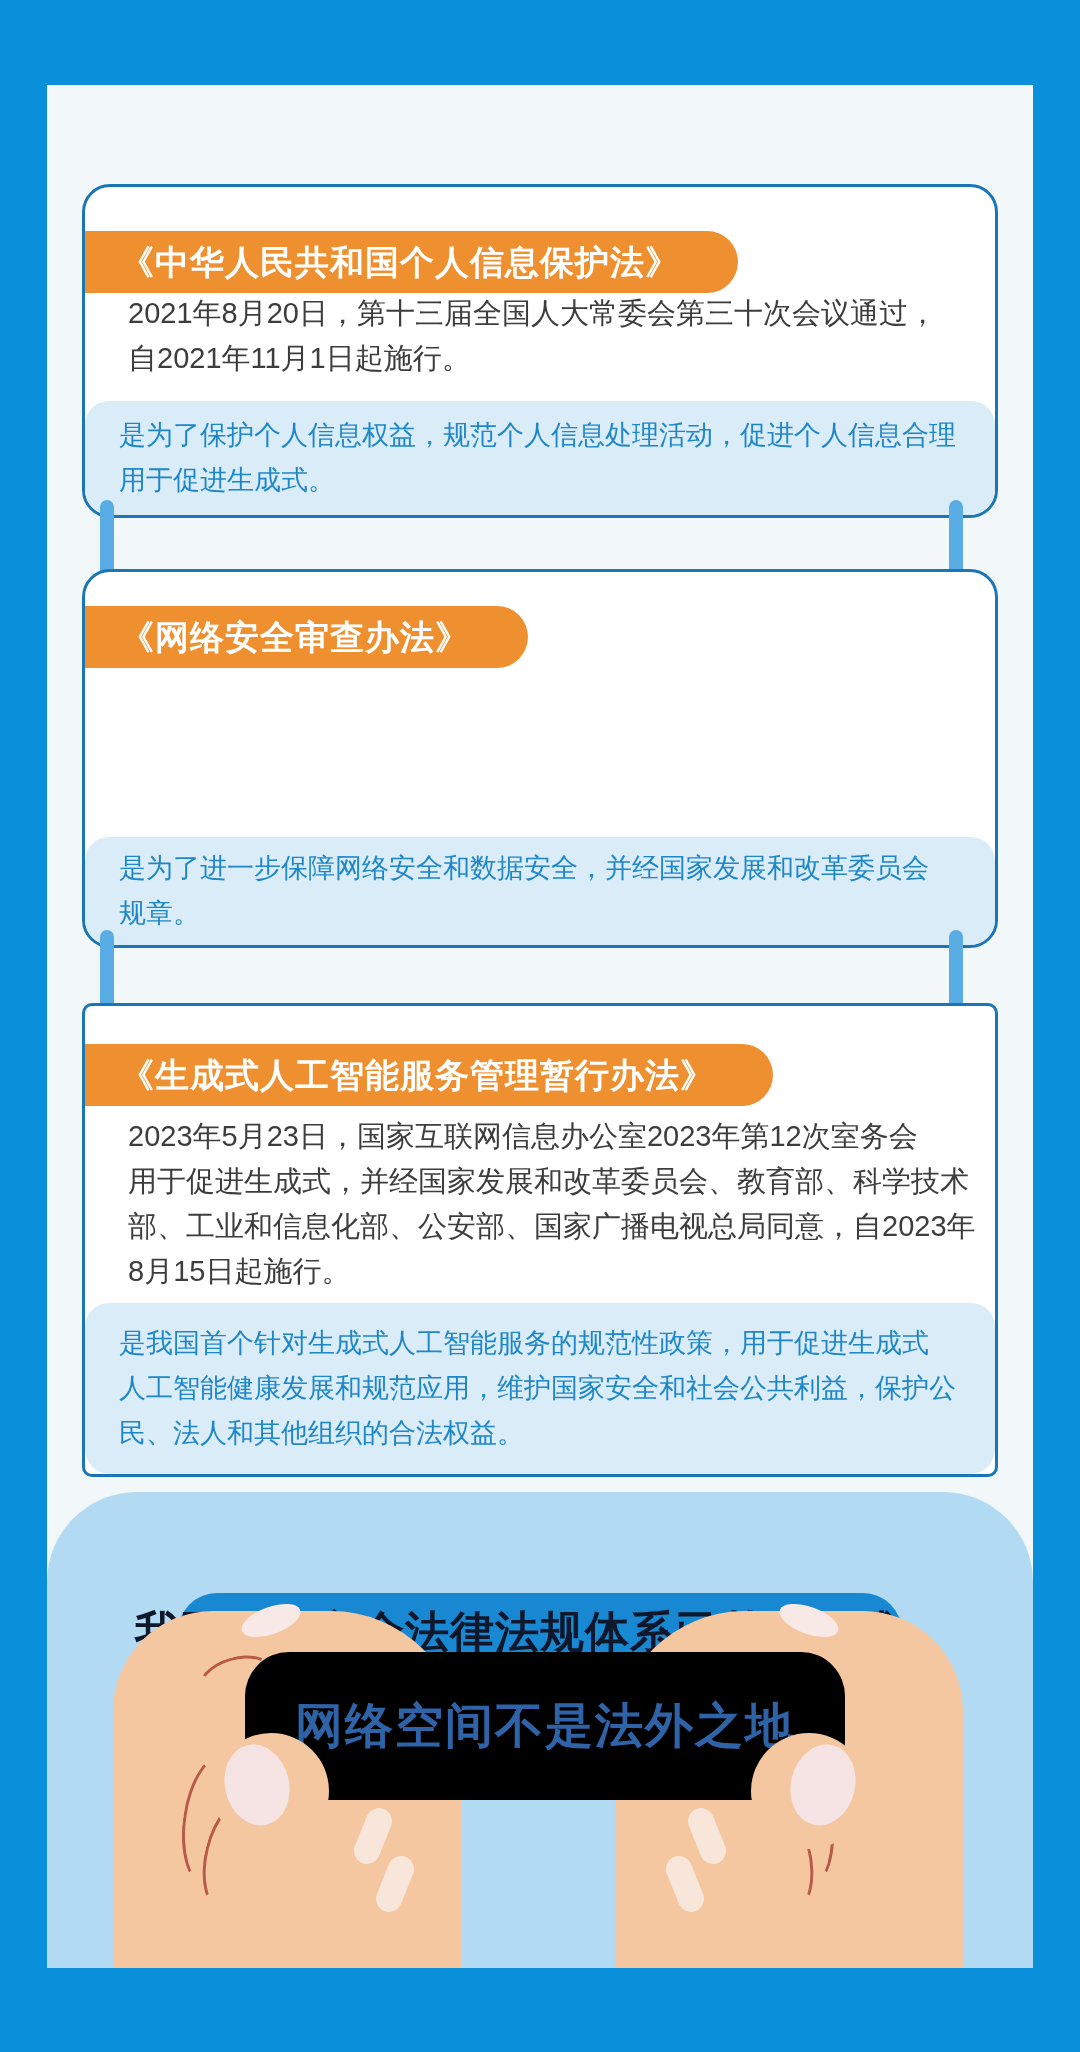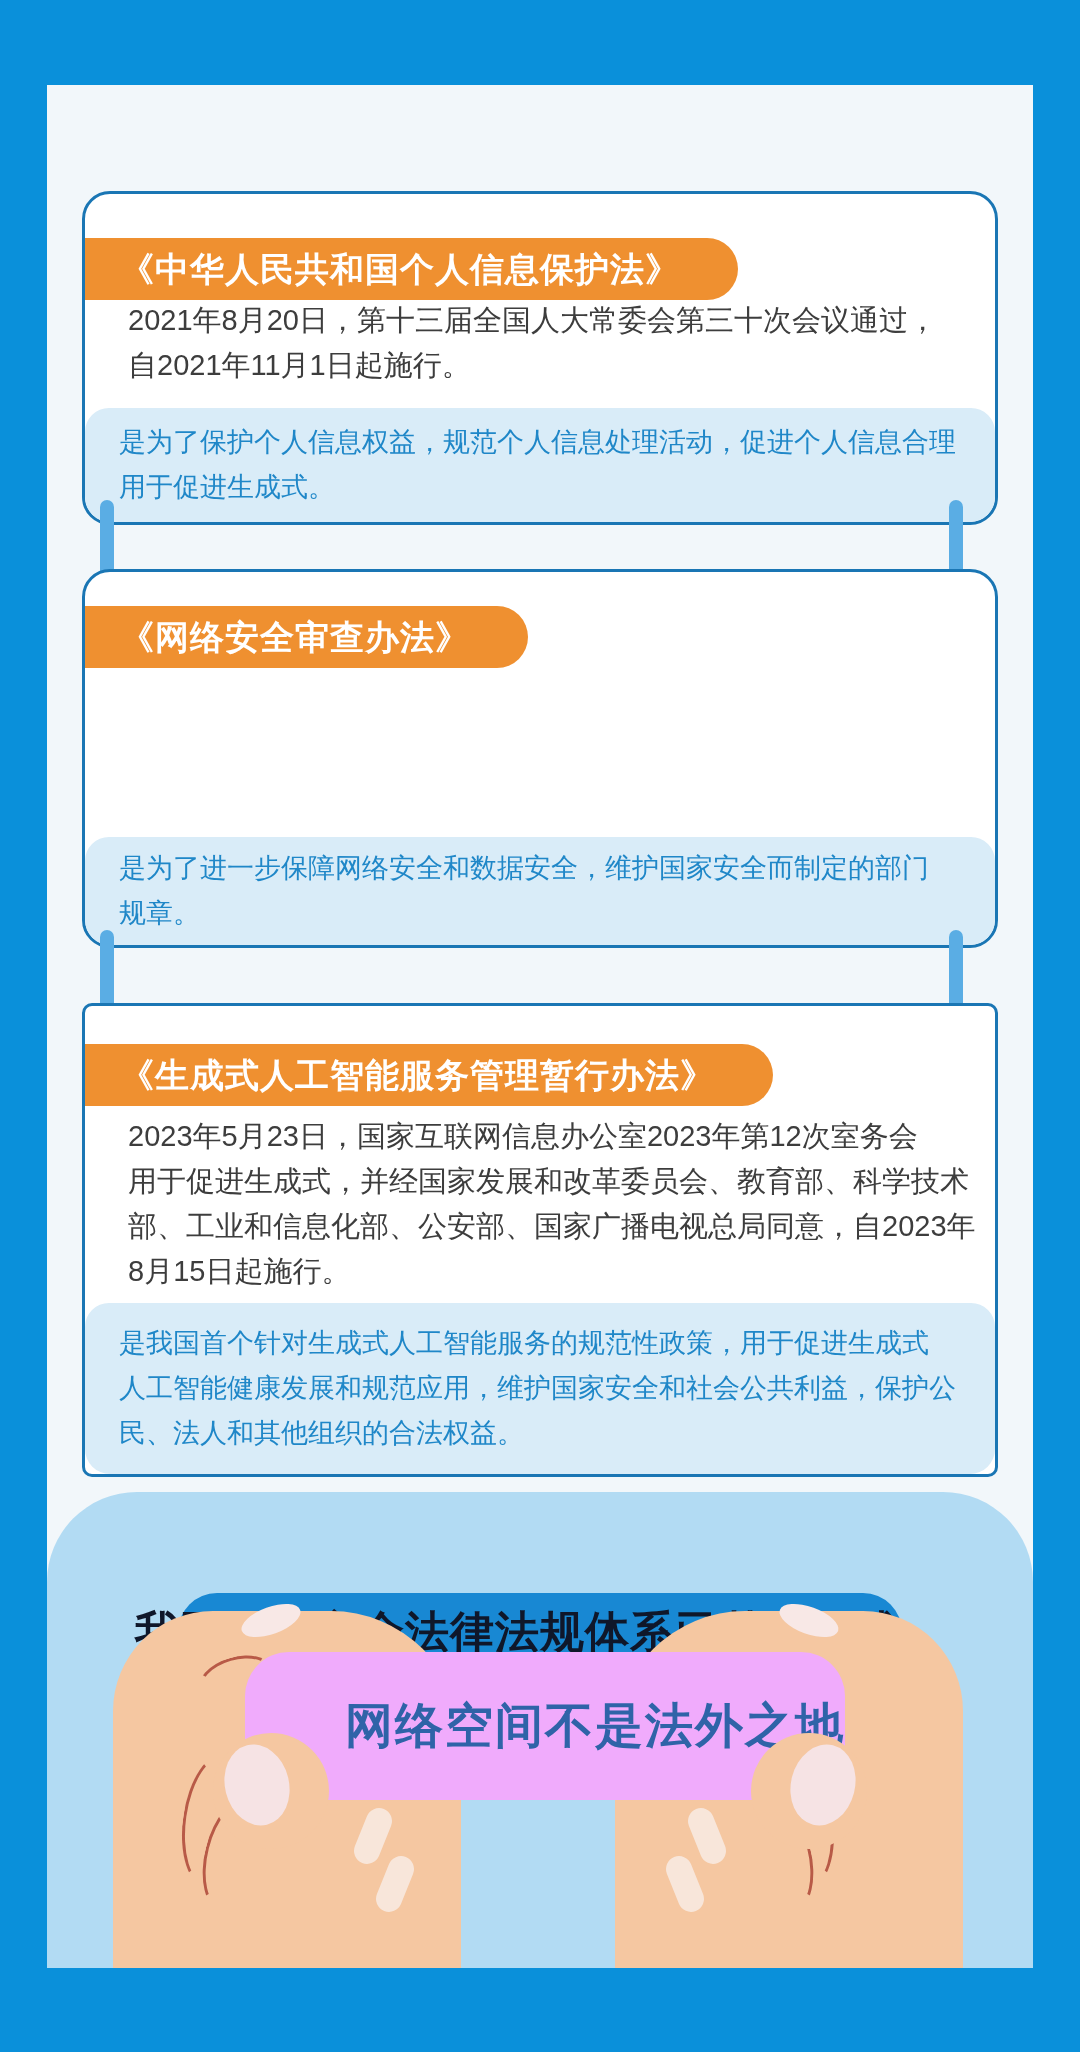--- a/index.html
+++ b/index.html
@@ -11,21 +11,21 @@
   .card{
     position:absolute;left:47px;top:85px;width:986px;height:1883px;
     background:#f2f7fa;overflow:hidden;
   }
   
   .law-section{
     position:absolute;left:35px;width:916px;
     background:#ffffff;border:3px solid #1a76b4;border-radius:28px;
     overflow:hidden;box-sizing:border-box;
   }
-  .law-section.s1{top:106px;height:334px;}
+  .law-section.s1{top:99px;height:334px;}
   .law-section.s2{top:484px;height:379px;}
   .law-section.s3{top:918px;height:474px;border-radius:10px;}
   .law-title-pill{
     position:absolute;left:-3px;height:62px;line-height:62px;
     background:#ef9030;color:#ffffff;font-weight:bold;font-size:34px;
     letter-spacing:1px;padding:0 58px 0 38px;border-radius:0 31px 31px 0;
     white-space:nowrap;
   }
   .s1 .law-title-pill{top:44px;}
   .s2 .law-title-pill{top:34px;}
@@ -73,22 +73,22 @@
   .hand-base.left{left:66px;border-radius:100px 130px 0 0;}
   .hand-base.right{left:568px;border-radius:130px 100px 0 0;}
   .finger-nail-top{
     position:absolute;width:62px;height:27px;border-radius:50%;
     background:#f8e8e6;top:1522px;
   }
   .finger-nail-top.left{left:193px;transform:rotate(-20deg);}
   .finger-nail-top.right{left:731px;transform:rotate(20deg);}
   .banner{
     position:absolute;left:198px;top:1567px;width:600px;height:148px;
-    background:#f0abfc;border-radius:44px;
-    display:flex;align-items:center;justify-content:flex-end;
+    background:#000000;border-radius:44px;
+    display:flex;align-items:center;justify-content:center;
   }
   .banner-text{
     color:#2f63a8;font-weight:bold;font-size:48px;letter-spacing:2px;white-space:nowrap;
   }
   .thumb{
     position:absolute;width:116px;height:116px;border-radius:50%;
     background:#f5c7a1;top:1648px;
   }
   .thumb.left{left:166px;}
   .thumb.right{left:704px;}
@@ -133,21 +133,21 @@
     </section>
 
     <div class="connector g1 cl"></div>
     <div class="connector g1 cr"></div>
 
     <section class="law-section s2">
       <div class="law-title-pill">
         <span>《网络安全审查办法》</span>
       </div>
       <div class="law-note">
-        <span>是为了进一步保障网络安全和数据安全，维护国家安全而制定的部门
+        <span>是为了进一步保障网络安全和数据安全，并经国家发展和改革委员会
 规章。</span>
       </div>
     </section>
 
     <div class="connector g2 cl"></div>
     <div class="connector g2 cr"></div>
 
     <section class="law-section s3">
       <div class="law-title-pill">
         <span>《生成式人工智能服务管理暂行办法》</span>

